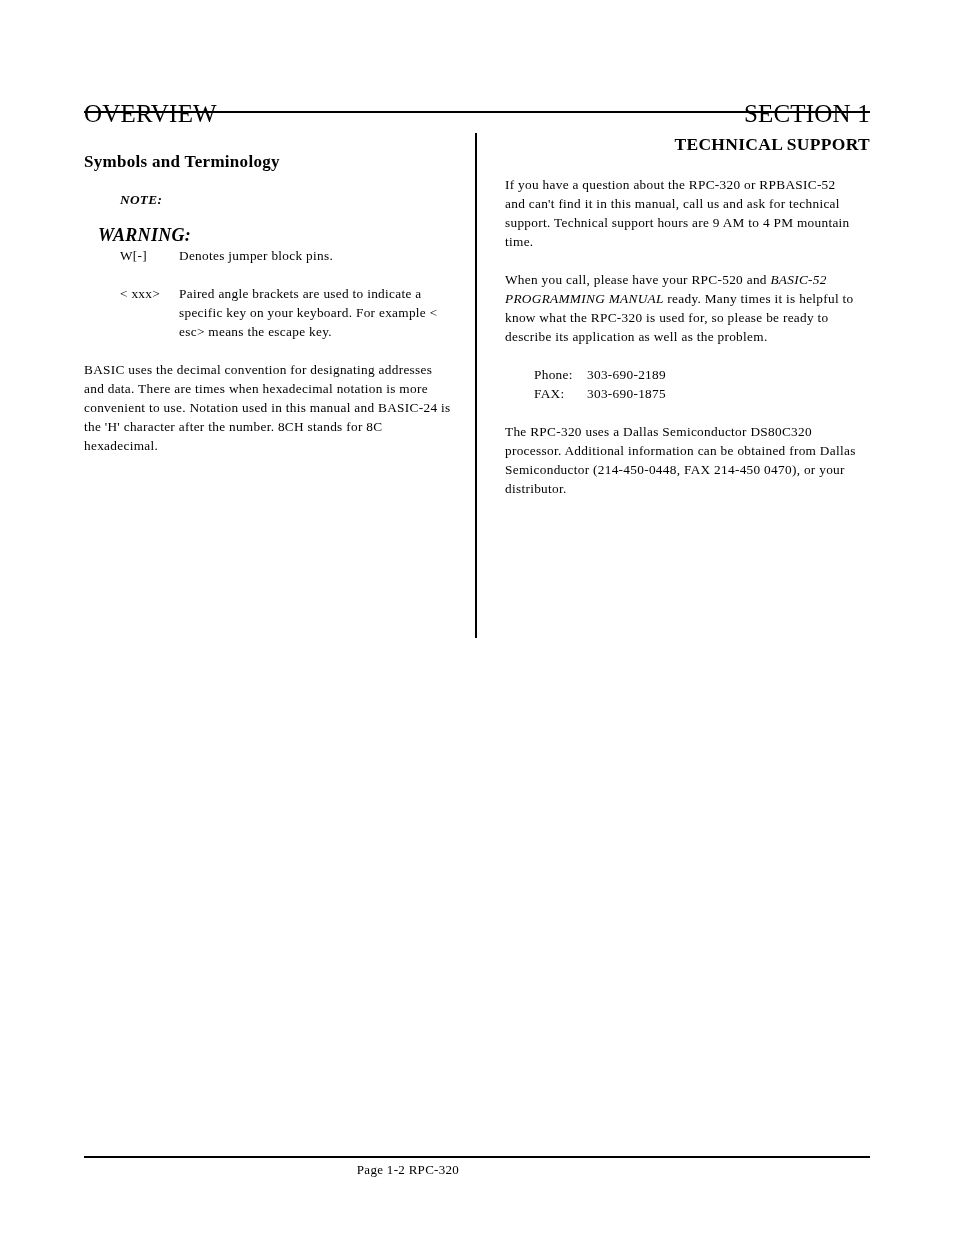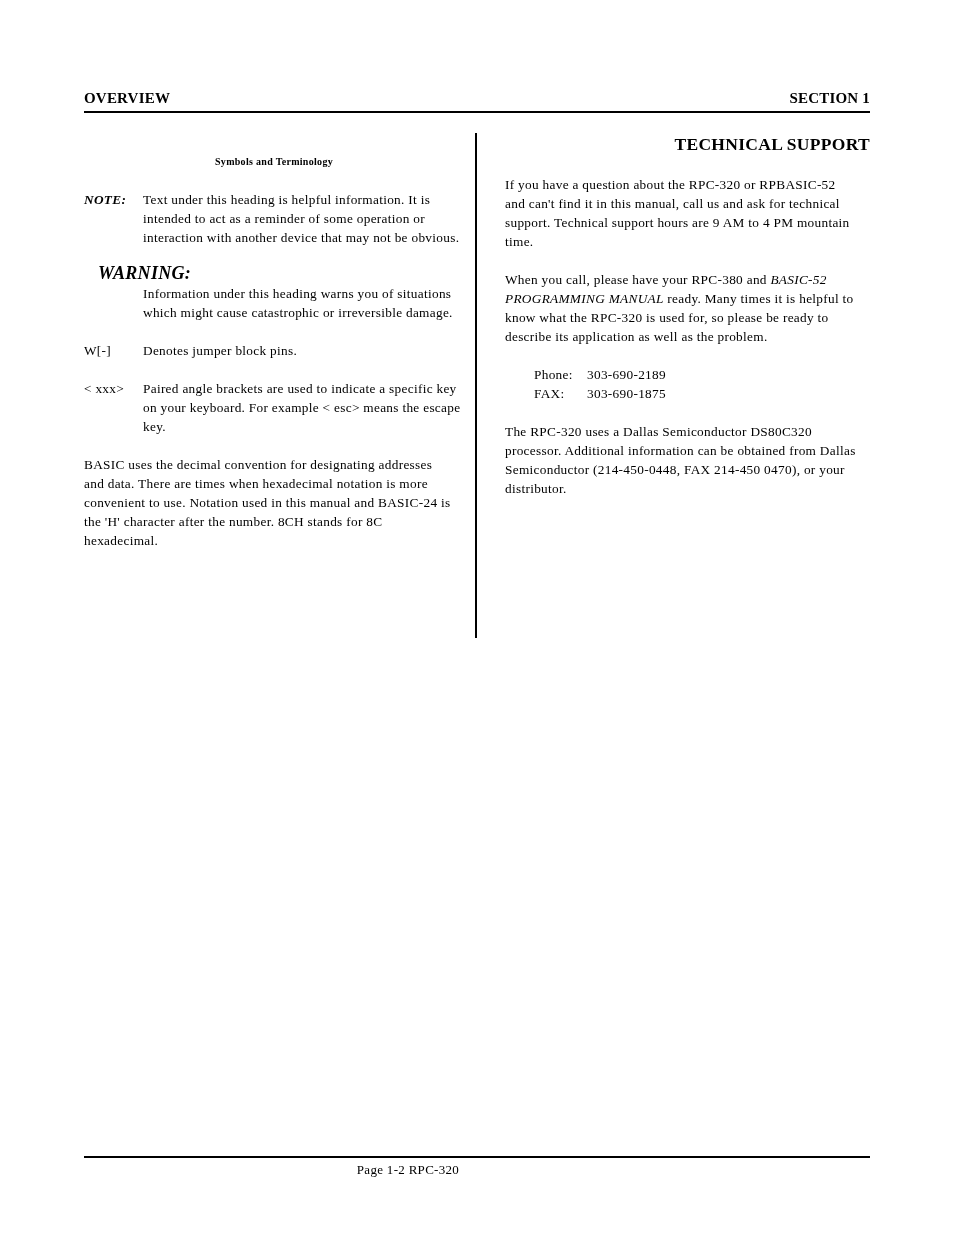--- a/index.html
+++ b/index.html
@@ -1,34 +1,34 @@
 <!DOCTYPE html>
 <html><head>
 <meta charset="utf-8">
 <style>
   html, body { margin: 0; padding: 0; background: #ffffff; }
   body {
     width: 954px; height: 1235px; position: relative; overflow: hidden;
     font-family: "Liberation Serif", "DejaVu Serif", serif; color: #000;
   }
   .header-left, .header-right {
-    position: absolute; top: 84px; font-weight: bold; font-size: 15px;
+    position: absolute; top: 100px; font-weight: normal; font-size: 25px;
     line-height: 28px; letter-spacing: 0.2px;
   }
   .header-left { left: 84px; }
   .header-right { right: 84px; }
   .header-rule { position: absolute; left: 84px; top: 111px; width: 786px; height: 2px; background: #000; }
   .col-divider { position: absolute; left: 475px; top: 133px; width: 2px; height: 505px; background: #000; }
 
   .body-text { font-size: 13.3px; line-height: 19px; letter-spacing: 0.3px; }
 
   .left-col { position: absolute; left: 84px; top: 152px; width: 380px; }
-  .subhead { font-weight: bold; font-size: 10px; line-height: 19px; margin: 0 0 19px 0; letter-spacing: 0.3px; text-align: center; }
+  .subhead { font-weight: bold; font-size: 17px; line-height: 19px; margin: 0 0 19px 0; letter-spacing: 0.3px; }
   .def-row { display: flex; margin-bottom: 19px; }
-  .def-term { width: 59px; flex: none; }
+  .def-term { width: 59px; flex: none; margin-left: 36px; }
   .def-term.note { font-weight: bold; font-style: italic; }
   .def-desc { flex: 1; }
   .warning-head { font-weight: bold; font-style: italic; font-size: 18px; line-height: 22px; margin-top: -4px; margin-left: 14px; }
   .indent-block { padding-left: 59px; margin-bottom: 19px; }
   .para { margin: 0 12px 19px 0; }
 
   .right-col { position: absolute; left: 505px; top: 133px; width: 365px; }
   .tech-head { font-weight: bold; font-size: 17.5px; line-height: 22px; margin: 0 0 20px 0; text-align: right; }
   .contact-block { padding-left: 29px; margin-bottom: 19px; }
   .contact-row { display: flex; }
@@ -45,43 +45,41 @@
 <div class="header-right">SECTION 1</div>
 <div class="header-rule"></div>
 
 <div class="col-divider"></div>
 
 <div class="left-col body-text">
   <div class="subhead">Symbols and Terminology</div>
 
   <div class="def-row">
     <div class="def-term note">NOTE:</div>
-    <div class="def-desc">Text under this heading is helpful information. It is intended to act as a reminder of some operation or interaction with another device that may not be obvious.</div>
   </div>
 
   <div class="warning-head">WARNING:</div>
-  <div class="indent-block">Information under this heading warns you of situations which might cause catastrophic or irreversible damage.</div>
 
   <div class="def-row">
     <div class="def-term">W[-]</div>
     <div class="def-desc">Denotes jumper block pins.</div>
   </div>
 
   <div class="def-row">
     <div class="def-term">&lt; xxx&gt;</div>
     <div class="def-desc">Paired angle brackets are used to indicate a specific key on your keyboard.  For example &lt; esc&gt;  means the escape key.</div>
   </div>
 
   <p class="para">BASIC uses the decimal convention for designating addresses and data.  There are times when hexadecimal notation is more convenient to use.  Notation used in this manual and BASIC-24 is the 'H' character after the number.  8CH stands for 8C hexadecimal.</p>
 </div>
 
 <div class="right-col body-text">
   <div class="tech-head">TECHNICAL SUPPORT</div>
   <p class="para">If you have a question about the RPC-320 or RPBASIC-52 and can't find it in this manual, call us and ask for technical support.  Technical support hours are 9 AM to 4 PM mountain time.</p>
-  <p class="para"><span>When you call, please have your RPC-380 and </span><span class="italic">BASIC-52 PROGRAMMING MANUAL</span><span> ready.  Many times it is helpful to know what the RPC-320 is used for, so please be ready to describe its application as well as the problem.</span></p>
+  <p class="para"><span>When you call, please have your RPC-520 and </span><span class="italic">BASIC-52 PROGRAMMING MANUAL</span><span> ready.  Many times it is helpful to know what the RPC-320 is used for, so please be ready to describe its application as well as the problem.</span></p>
 
   <div class="contact-block">
     <div class="contact-row">
       <span class="contact-label">Phone:</span>
       <span>303-690-2189</span>
     </div>
     <div class="contact-row">
       <span class="contact-label">FAX:</span>
       <span>303-690-1875</span>
     </div>

